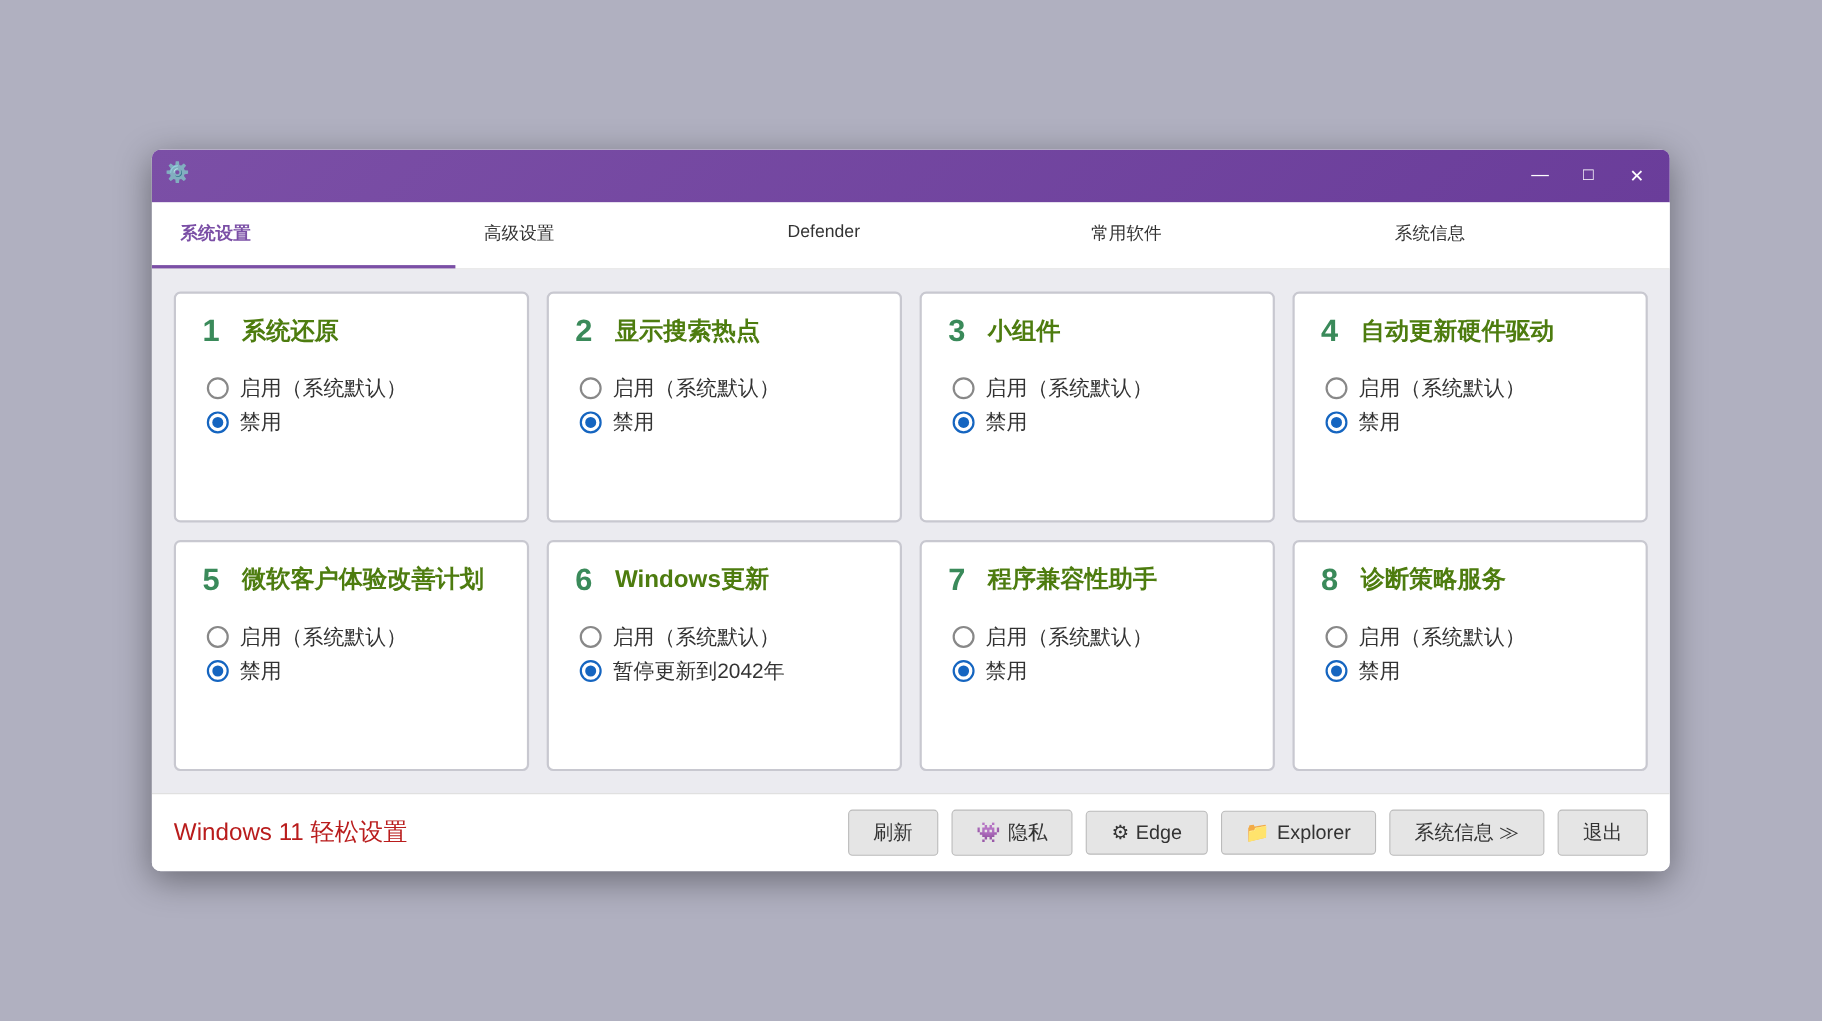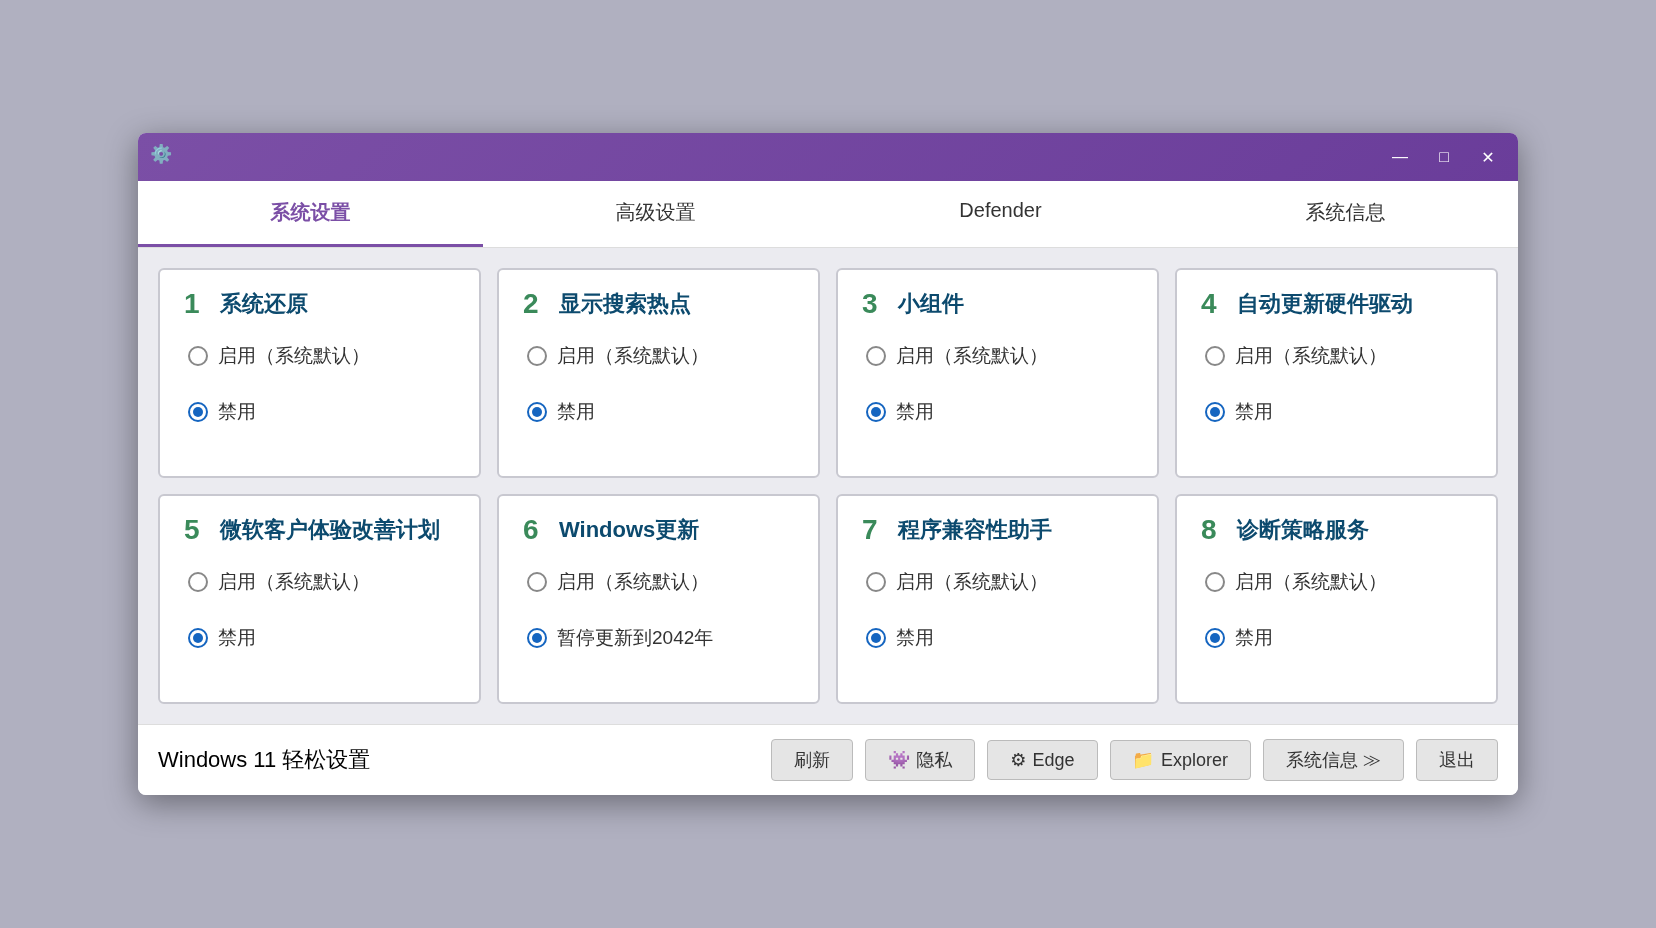--- a/index.html
+++ b/index.html
@@ -65,23 +65,22 @@
     }
 
     .nav-bar {
       background: white;
       display: flex;
       border-bottom: 1px solid #ddd;
     }
 
     .nav-tab {
       flex: 1;
-      text-align: center;
       padding: 18px 26px;
-      font-size: 20px;
+      font-size: 16px;
       color: #333;
       cursor: pointer;
       border-bottom: 3px solid transparent;
     }
     .nav-tab.active {
       border-bottom-color: #7b4fa6;
       color: #7b4fa6;
       font-weight: 600;
     }
 
@@ -113,28 +112,28 @@
       font-size: 28px;
       font-weight: 700;
       color: #3a8a5a;
       line-height: 1;
       min-width: 24px;
     }
 
     .card-title {
       font-size: 22px;
       font-weight: 600;
-      color: #0c4a6e;
+      color: #4d7c0f;
       line-height: 1.3;
     }
 
     .card-options {
       display: flex;
       flex-direction: column;
-      gap: 30px;
+      gap: 5px;
       padding-left: 4px;
     }
 
     .radio-option {
       display: flex;
       align-items: center;
       gap: 10px;
       font-size: 19px;
       color: #333;
     }
@@ -168,21 +167,21 @@
       background: white;
       display: flex;
       align-items: center;
       padding: 14px 20px;
       gap: 12px;
       border-top: 1px solid #ddd;
     }
 
     .footer-brand {
       font-size: 22px;
-      color: #000000;
+      color: #b91c1c;
       font-weight: 400;
       margin-right: auto;
     }
 
     .footer-btn {
       border: 1px solid #bbb;
       background: #e5e5e5;
       padding: 8px 22px;
       font-size: 18px;
       border-radius: 4px;
@@ -207,20 +206,21 @@
       <button class="title-btn">□</button>
       <button class="title-btn close">✕</button>
     </div>
   </div>
 
   <div class="nav-bar">
 
   <div class="nav-tab active">系统设置</div>
       <div class="nav-tab">高级设置</div>
       <div class="nav-tab">Defender</div>
+      <div class="nav-tab">常用软件</div>
       <div class="nav-tab">系统信息</div>
     </div>
 
   <div class="content">
 
   <div class="card">
         <div class="card-header">
           <span class="card-number">1</span>
           <span class="card-title">系统还原</span>
         </div>

